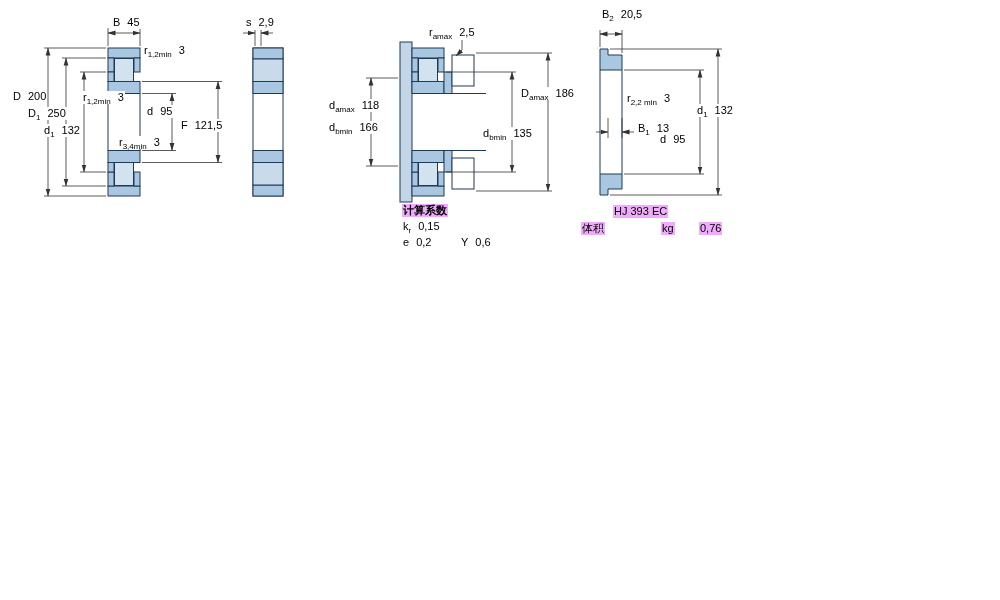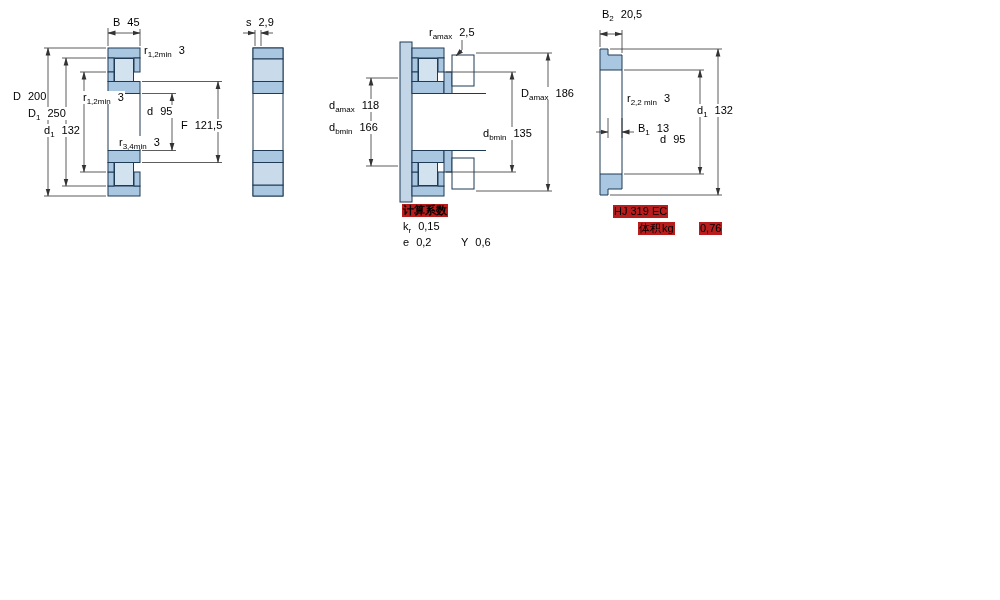--- a/index.html
+++ b/index.html
@@ -2,21 +2,21 @@
 <html><head>
 <meta charset="utf-8">
 <style>
   html,body{margin:0;padding:0;background:#fff;}
   body{width:1000px;height:600px;overflow:hidden;font-family:"Liberation Sans",sans-serif;color:#000;}
   .stage{position:relative;width:968px;height:600px;background:#fff;}
   svg.lines{position:absolute;left:0;top:0;}
   .dim-label{position:absolute;font-size:11px;line-height:1.15;white-space:nowrap;background:#fff;padding:0 1px;}
   .dim-label sub{font-size:8px;line-height:0;}
   .dim-label .v{margin-left:7px;}
-  .txt{position:absolute;font-size:11px;line-height:1.2;white-space:nowrap;background:#b91c1c;padding:0 1px;}
+  .txt{position:absolute;font-size:11px;line-height:1.2;white-space:nowrap;background:#f0abfc;padding:0 1px;}
   .bold{font-weight:bold;}
 </style>
 </head>
 <body>
 
 <div class="stage">
 
   <svg class="lines" width="1000" height="600" viewBox="0 0 1000 600">
     <defs>
       <marker id="ar" viewBox="0 0 8 8" refX="7.5" refY="4" markerWidth="8" markerHeight="8" markerUnits="userSpaceOnUse" orient="auto-start-reverse">
@@ -168,18 +168,18 @@
   <div class="dim-label" style="left:402px;top:220px"><span>k</span><sub>r</sub><span class="v">0,15</span></div>
   <div class="dim-label" style="left:402px;top:236px"><span>e</span><sub></sub><span class="v">0,2</span></div>
   <div class="dim-label" style="left:460px;top:236px"><span>Y</span><sub></sub><span class="v">0,6</span></div>
 
   <div class="dim-label" style="left:601px;top:8px"><span>B</span><sub>2</sub><span class="v">20,5</span></div>
   <div class="dim-label" style="left:626px;top:92px"><span>r</span><sub>2,2 min</sub><span class="v">3</span></div>
   <div class="dim-label" style="left:637px;top:122px"><span>B</span><sub>1</sub><span class="v">13</span></div>
   <div class="dim-label" style="left:659px;top:133px"><span>d</span><sub></sub><span class="v">95</span></div>
   <div class="dim-label" style="left:696px;top:104px"><span>d</span><sub>1</sub><span class="v">132</span></div>
 
-  <div class="txt" style="left:613px;top:205px">HJ 319 EC</div>
-  <div class="txt" style="left:638px;top:222px">体积</div>
+  <div class="txt" style="left:613px;top:205px">HJ 393 EC</div>
+  <div class="txt" style="left:581px;top:222px">体积</div>
   <div class="txt" style="left:661px;top:222px">kg</div>
   <div class="txt" style="left:699px;top:222px">0,76</div>
 
 </div>
 
 </body></html>

